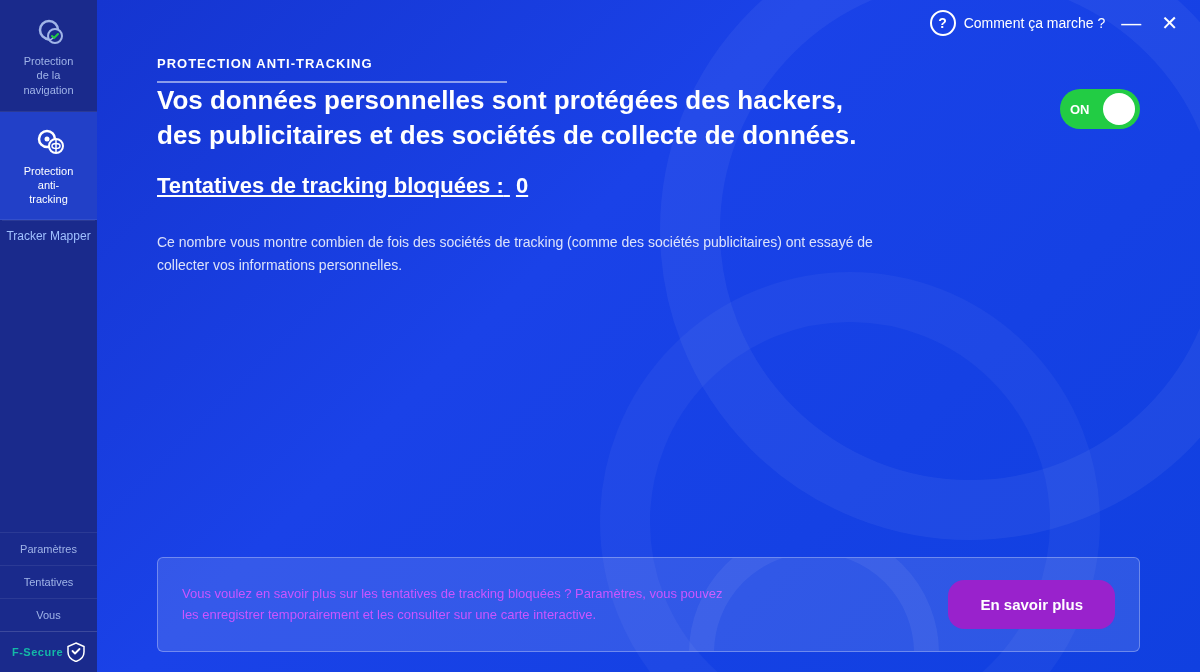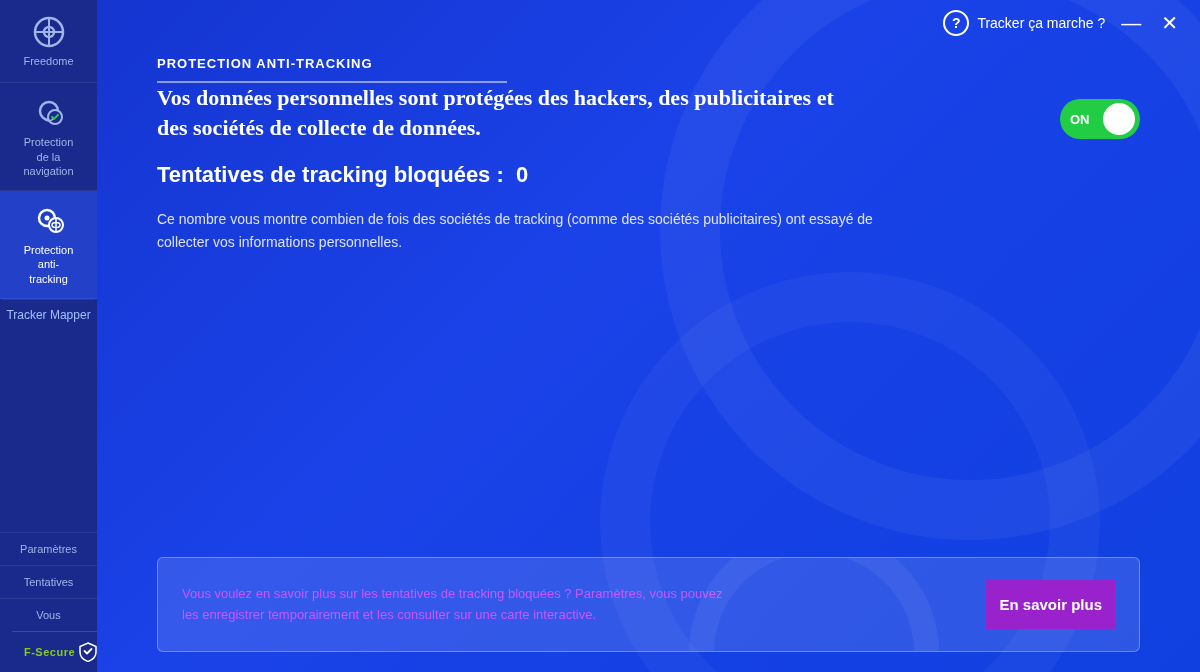--- a/index.html
+++ b/index.html
@@ -74,25 +74,24 @@
       justify-content: flex-end;
     }
 
     .fsecure-logo {
       width: 100%;
       padding: 10px 8px;
       display: flex;
       align-items: center;
       justify-content: center;
       border-top: 1px solid rgba(255,255,255,0.15);
-      color: #84cc16;
+      color: #14b8a6;
       font-size: 13px;
       font-weight: bold;
       gap: 4px;
-      margin-left: 12px;
     }
 
     
     .main {
       flex: 1;
       background: linear-gradient(135deg, #1535d0 0%, #1a42e8 40%, #1040e0 100%);
       display: flex;
       flex-direction: column;
       position: relative;
       overflow: hidden;
@@ -190,51 +189,51 @@
       justify-content: space-between;
       margin-bottom: 20px;
     }
 
     .main-text-block {
       flex: 1;
       margin-right: 40px;
     }
 
     .main-heading {
-      font-size: 22px;
+      font-size: 26px;
       font-weight: 700;
       color: white;
       line-height: 1.35;
       margin-bottom: 20px;
       max-width: 700px;
-      font-family: Liberation Serif, serif;
     }
 
     .tracking-count {
       font-size: 22px;
       font-weight: 400;
       color: white;
-      margin-bottom: 20px;
+      margin-bottom: 32px;
+      text-decoration: underline;
     }
 
     .tracking-count span {
       font-weight: 700;
     }
 
     .tracking-desc {
       font-size: 14px;
       color: rgba(255,255,255,0.85);
       line-height: 1.6;
       max-width: 740px;
     }
 
     
     .toggle-container {
       flex-shrink: 0;
-      margin-top: 16px;
+      margin-top: 6px;
     }
 
     .toggle {
       width: 80px;
       height: 40px;
       background: #22cc44;
       border-radius: 20px;
       position: relative;
       cursor: pointer;
       display: flex;
@@ -293,22 +292,22 @@
       line-height: 1.55;
       max-width: 560px;
     }
 
     .promo-btn {
       background: #9922cc;
       color: white;
       font-size: 15px;
       font-weight: 700;
       border: none;
-      border-radius: 0;
-      padding: 16px 13px;
+      border-radius: 16px;
+      padding: 16px 32px;
       cursor: pointer;
       flex-shrink: 0;
       margin-left: 20px;
       white-space: nowrap;
     }
 
     
     .tracker-mapper {
       color: #a0c0ff;
       font-size: 12px;
@@ -316,29 +315,20 @@
       padding: 8px 4px;
       text-align: center;
       border-top: 1px solid rgba(255,255,255,0.08);
     }
   </style>
 </head>
 <body>
 
 <div class="sidebar">
 
-  <div class="sidebar-item">
-    <svg width="36" height="36" viewBox="0 0 36 36" fill="none">
-      <circle cx="18" cy="18" r="14" stroke="#a0b4e8" stroke-width="2.5" fill="none"></circle>
-      <circle cx="18" cy="18" r="5" stroke="#a0b4e8" stroke-width="2.5" fill="none"></circle>
-      <line x1="18" y1="4" x2="18" y2="32" stroke="#a0b4e8" stroke-width="2"></line>
-      <line x1="4" y1="18" x2="32" y2="18" stroke="#a0b4e8" stroke-width="2"></line>
-    </svg>
-    <span class="sidebar-item-label">Freedome</span>
-  </div>
 
   <div class="sidebar-item">
     <svg width="36" height="36" viewBox="0 0 36 36" fill="none">
       <circle cx="18" cy="16" r="9" stroke="#a0b4e8" stroke-width="2.5" fill="none"></circle>
       <circle cx="24" cy="22" r="7" stroke="#a0b4e8" stroke-width="2" fill="#1a2a8c"></circle>
       <path d="M21 22 L23 24 L27 20" stroke="#22cc44" stroke-width="2" stroke-linecap="round" stroke-linejoin="round"></path>
       <path d="M14 24 Q18 28 22 24" stroke="#a0b4e8" stroke-width="1.5" fill="none"></path>
     </svg>
     <span class="sidebar-item-label">Protection<br>de la<br>navigation</span>
   </div>
@@ -378,21 +368,21 @@
   </div>
 </div>
 
 <div class="main">
 
   <div class="header">
     <div class="header-help">
       <div class="help-circle">
         <span>?</span>
       </div>
-      <span>Tracker ça marche ?</span>
+      <span>Comment ça marche ?</span>
     </div>
     <button class="header-btn">—</button>
     <button class="header-btn">✕</button>
   </div>
 
   <div class="content">
 
     <div class="page-title">PROTECTION ANTI-TRACKING</div>
 
     <div class="main-section">

